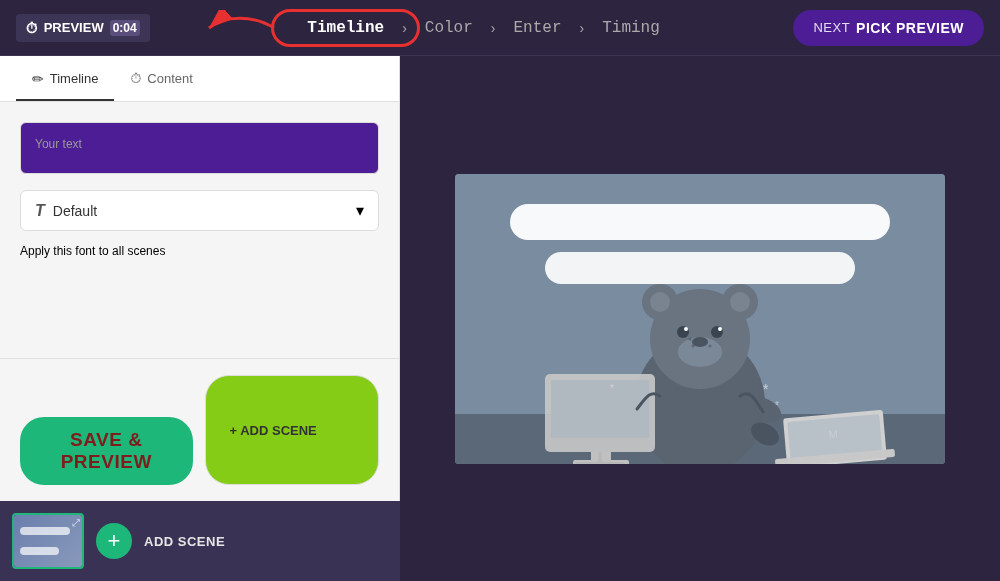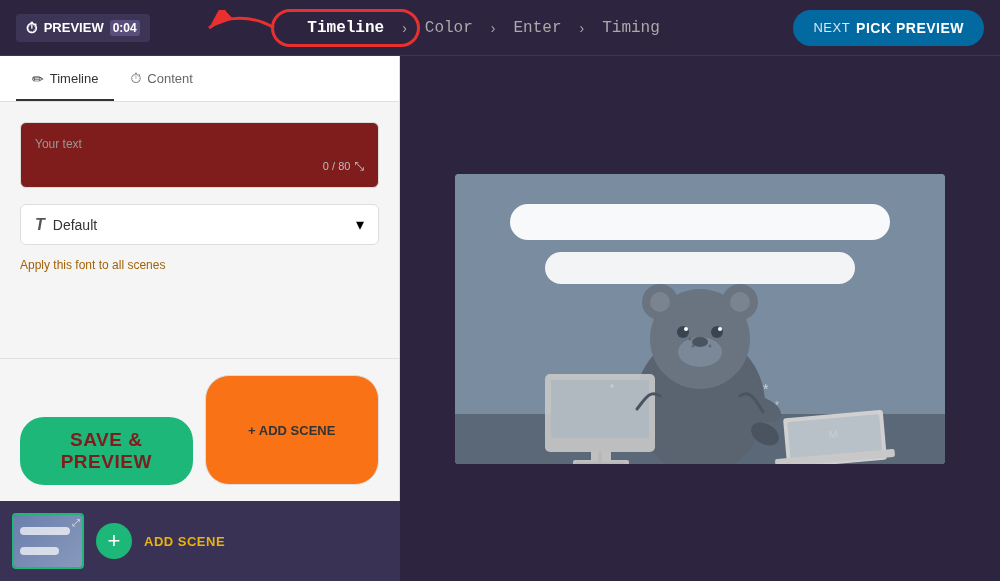--- a/index.html
+++ b/index.html
@@ -71,21 +71,21 @@
     .timeline-highlight::before {
       content: '';
       position: absolute;
       inset: -10px -18px;
       border: 3px solid #e83030;
       border-radius: 50px;
       pointer-events: none;
     }
 
     .next-btn {
-      background: #0369a1;
+      background: #4c1d95;
       color: #fff;
       border: none;
       border-radius: 24px;
       padding: 10px 20px;
       font-size: 14px;
       font-weight: 700;
       cursor: pointer;
       display: flex;
       align-items: center;
       gap: 6px;
@@ -136,21 +136,21 @@
     .panel-tab-icon { font-size: 14px; }
 
     .panel-content {
       flex: 1;
       padding: 20px 20px 0;
       overflow-y: auto;
       background: #f5f5f5;
     }
 
     .field-group {
-      background: #7f1d1d;
+      background: #4c1d95;
       border: 1px solid #ddd;
       border-radius: 6px;
       padding: 14px;
       margin-bottom: 16px;
     }
     .field-label {
       font-size: 12px;
       color: #999;
       margin-bottom: 8px;
     }
@@ -191,21 +191,21 @@
       display: flex;
       align-items: center;
       gap: 8px;
       font-size: 14px;
       color: #333;
     }
     .font-icon { color: #555; font-size: 16px; }
 
     .apply-font-link {
       font-size: 12px;
-      color: #a16207;
+      color: #000000;
       cursor: pointer;
       text-decoration: none;
       margin-bottom: 16px;
       display: inline-block;
     }
 
     
     .bottom-bar {
       padding: 16px 20px;
       background: #f5f5f5;
@@ -220,32 +220,32 @@
       border-radius: 24px;
       padding: 12px 24px;
       font-size: 19px;
       font-weight: 700;
       cursor: pointer;
       flex: 1;
       letter-spacing: 0.5px;
       margin-top: 42px;
     }
     .btn-add-scene {
-      background: #f97316;
+      background: #84cc16;
       color: #333;
       border: 1px solid #ddd;
       border-radius: 24px;
       padding: 12px 24px;
       font-size: 13px;
       font-weight: 600;
       cursor: pointer;
       flex: 1;
       display: flex;
       align-items: center;
-      justify-content: center;
+      justify-content: flex-start;
       gap: 6px;
     }
 
     
     .scene-strip {
       background: #3a3255;
       height: 80px;
       display: flex;
       align-items: center;
       padding: 0 12px;
@@ -294,21 +294,21 @@
       border-radius: 50%;
       display: flex;
       align-items: center;
       justify-content: center;
       color: #fff;
       font-size: 20px;
       cursor: pointer;
       flex-shrink: 0;
     }
     .add-scene-strip-label {
-      color: #eab308;
+      color: #e5e5e5;
       font-size: 13px;
       font-weight: 600;
       letter-spacing: 0.5px;
     }
 
     
     .right-panel {
       flex: 1;
       background: #2d2540;
       display: flex;
@@ -408,24 +408,20 @@
           <span class="panel-tab-icon">⏱</span>
           <span>Content</span>
         </div>
       </div>
 
       <div class="panel-content">
 
         
         <div class="field-group">
           <div class="field-label">Your text</div>
-          <div class="char-count">
-            <span>0 / 80</span>
-            <span style="font-size:12px;color:#ccc;">⤡</span>
-          </div>
         </div>
 
         
         <div class="font-select-wrapper">
           <div class="font-select-left">
             <span class="font-icon" style="font-weight:700;font-style:italic;">T</span>
             <span>Default</span>
           </div>
           <span>▾</span>
         </div>

